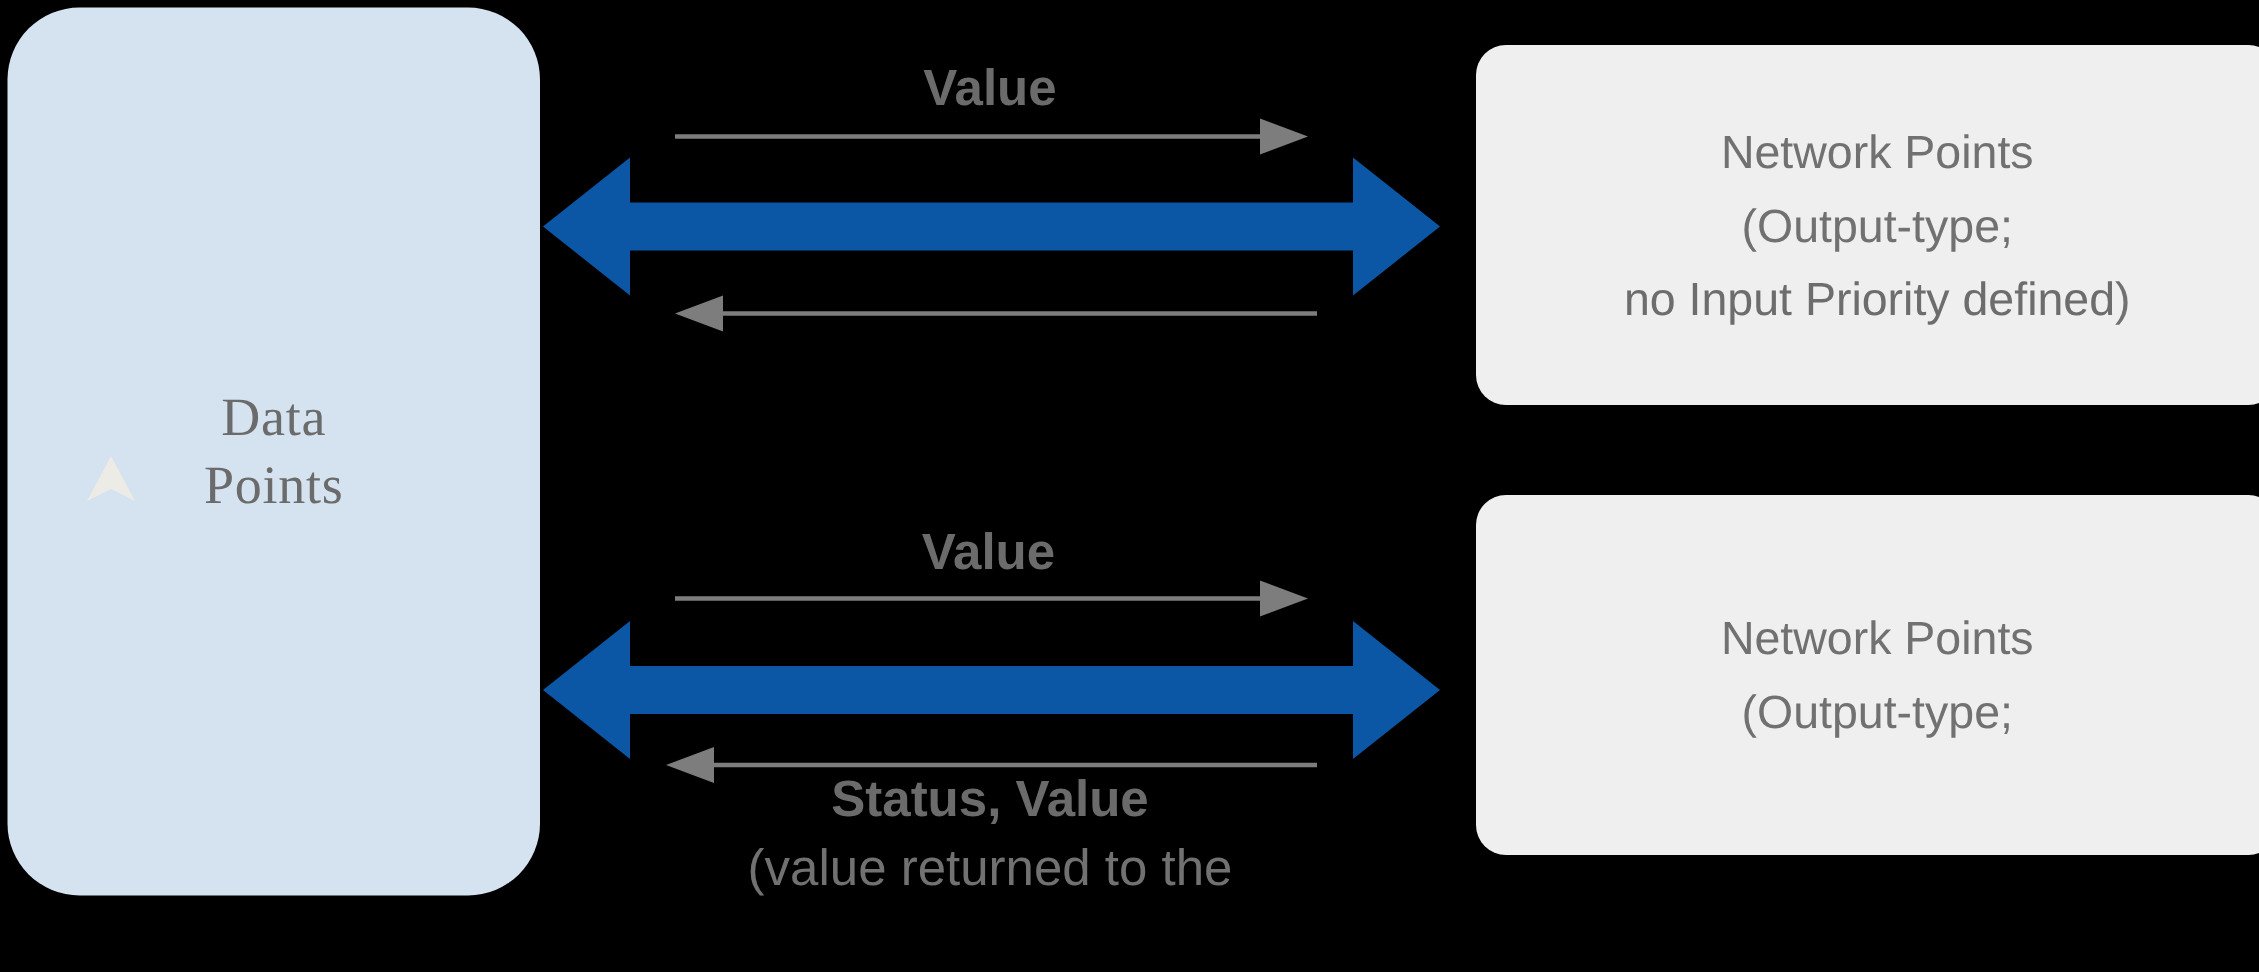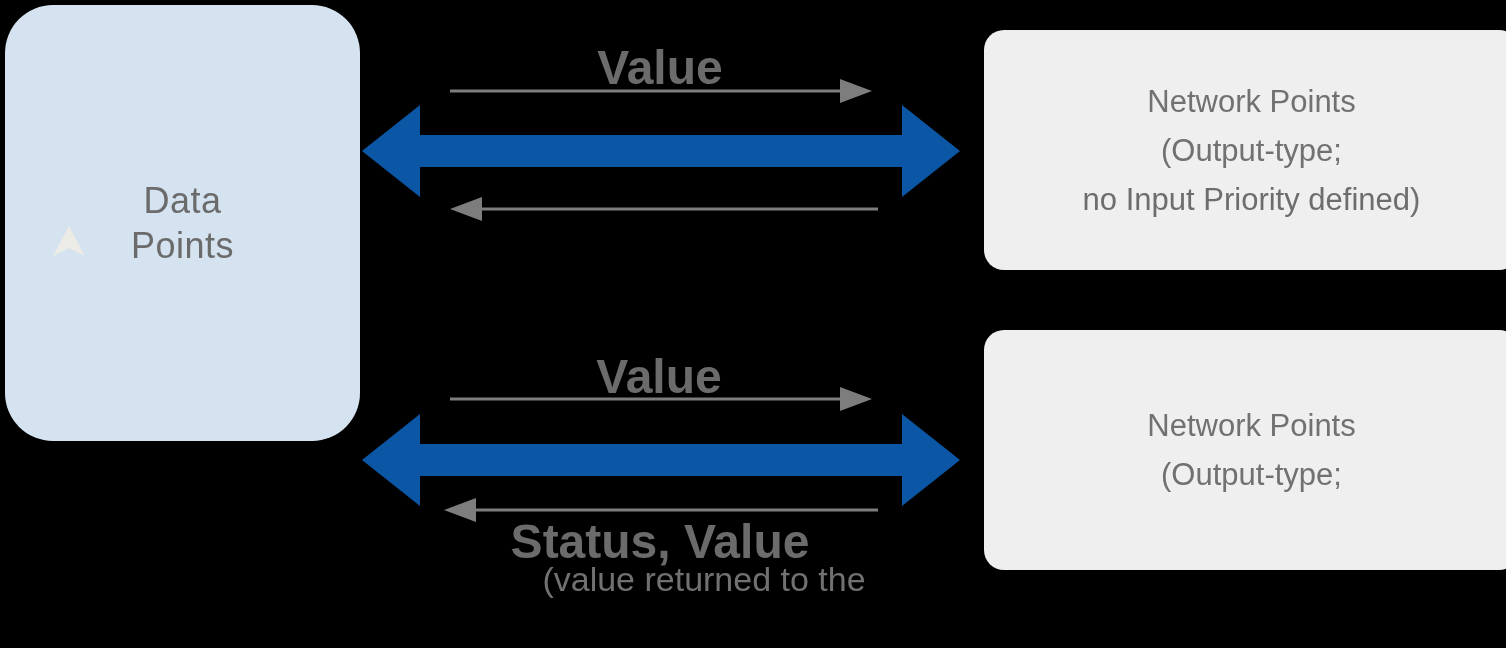--- a/index.html
+++ b/index.html
@@ -16,23 +16,23 @@
   html, body {
     width: 1506px; height: 648px;
     background: var(--background);
     overflow: hidden;
     font-family: "Liberation Sans", sans-serif;
   }
   .stage { position: relative; width: 1506px; height: 648px; }
 
   
   .data-point-box {
-    position: absolute; left: 5px; top: 5px; width: 355px; height: 436px;
+    position: absolute; left: 5px; top: 5px; width: 355px; height: 592px;
     background: var(--box-blue); border-radius: 48px;
-    display: flex; align-items: center; justify-content: center;
+    display: flex; align-items: center; justify-content: center; font-family: Liberation Serif, serif;
   }
   .dp-text {
     position: relative;
     color: var(--label-gray); font-size: 36px; line-height: 45px;
     text-align: center; letter-spacing: 0.5px;
   }
   .cursor-glyph {
     position: absolute; left: -78px; top: 48px; width: 32px; height: 30px;
     color: var(--cursor-cream);
   }
@@ -52,31 +52,31 @@
   .blue-arrow.bottom { top: 412px; }
   .thin-arrow { position: absolute; color: var(--arrow-gray); }
   .thin-arrow.value-top    { left: 450px; top: 78px;  width: 422px; height: 26px; }
   .thin-arrow.status-top   { left: 450px; top: 196px; width: 428px; height: 26px; }
   .thin-arrow.value-bottom { left: 450px; top: 386px; width: 422px; height: 26px; }
   .thin-arrow.status-bottom{ left: 444px; top: 497px; width: 434px; height: 26px; }
 
   
   .flow-label {
     position: absolute; transform: translateX(-50%);
-    color: var(--label-gray); font-size: 48px; font-weight: bold; white-space: nowrap;
+    color: var(--label-gray); font-size: 34px; font-weight: bold; white-space: nowrap;
   }
   .label-value-top    { left: 660px; top: 40px; }
   .label-status-top   { left: 657px; top: 220px; }
   .label-value-bottom { left: 659px; top: 349px; }
   .label-status-bottom{ left: 660px; top: 514px; }
   .flow-note {
     position: absolute; transform: translateX(-50%);
     color: var(--text-gray); font-size: 34px; white-space: nowrap;
   }
-  .note-line1 { left: 660px; top: 560px; margin-left: 44px; }
+  .note-line1 { left: 660px; top: 560px; }
   .note-line2 { left: 661px; top: 604px; }
 
   svg { display: block; width: 100%; height: 100%; }
 </style>
 </head>
 <body>
 
 <div class="stage">
 
   <div class="data-point-box">

